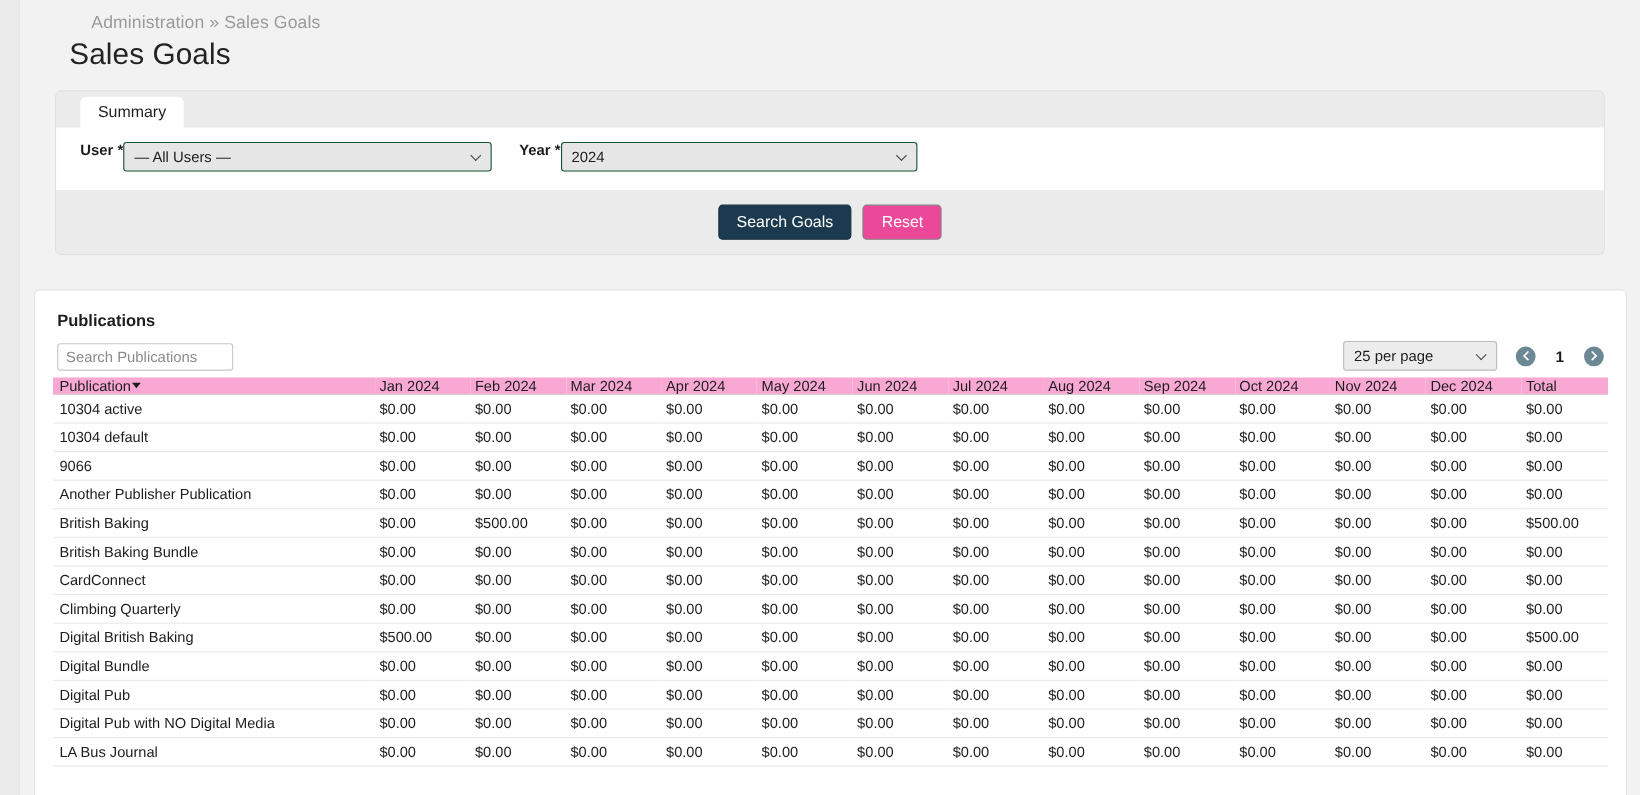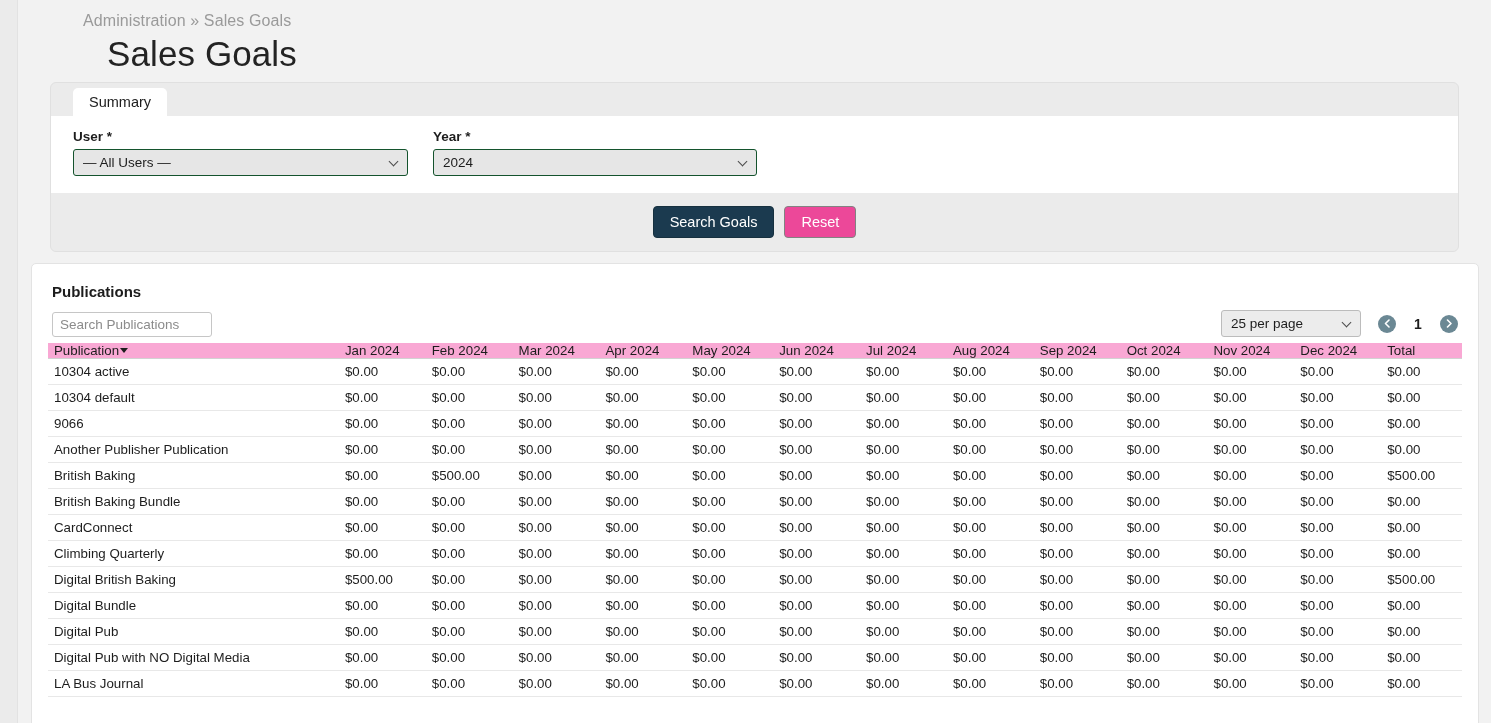--- a/index.html
+++ b/index.html
@@ -33,23 +33,22 @@
     background: #f2f2f2;
   }
 
   
   .breadcrumb {
     position: absolute; left: 40px; top: 12px;
     font-size: 16px; color: #9a9a9a; letter-spacing: .1px; margin-left: 24px;
   }
   .page-title {
     position: absolute; left: 44px; top: 34px;
-    font-size: 35px; font-weight: 400; color: #232323;
+    font-size: 27px; font-weight: 400; color: #232323;
     letter-spacing: .1px;
-    margin-left: 44px;
   }
 
   
   .panel {
     position: absolute; left: 31px; top: 82px; width: 1409px;
     background: #ebebeb;
     border: 1px solid #e0e0e0;
     border-radius: 6px;
   }
   .tabbar {
@@ -66,21 +65,21 @@
   }
   .tab.active {
     background: #ffffff;
     color: #1d1d1d;
   }
   .filters {
     background: #ffffff;
     padding: 13px 22px 17px 22px;
     display: flex; gap: 25px;
   }
-  .field { display: flex; flex-direction: column; justify-content: center; }
+  .field { display: flex; flex-direction: row; justify-content: center; }
   .field-label {
     font-size: 13.5px; font-weight: bold; color: #1d1d1d;
     margin-bottom: 5px;
   }
   .select-wrap { position: relative; }
   select.sel {
     -webkit-appearance: none; appearance: none;
     height: 27px;
     background: #e6e6e6;
     border: 1px solid #14532d;

